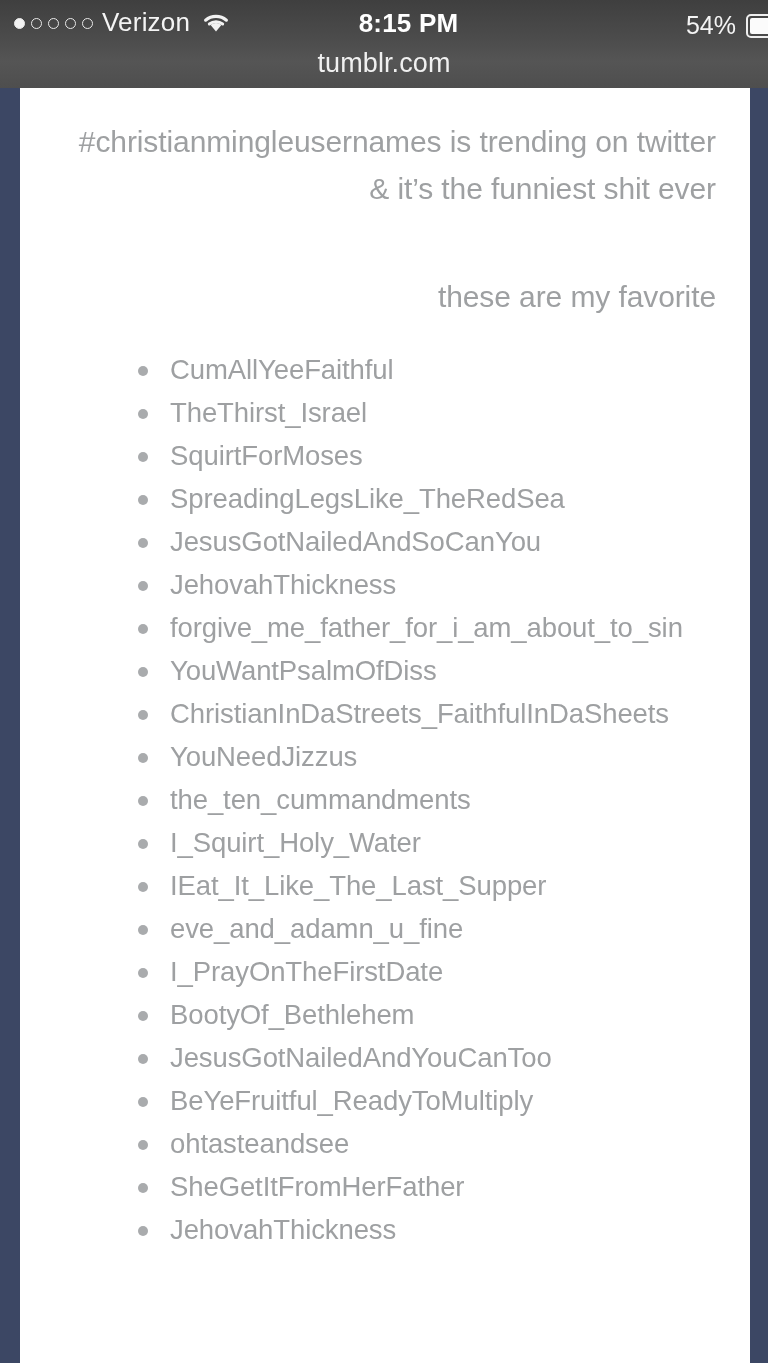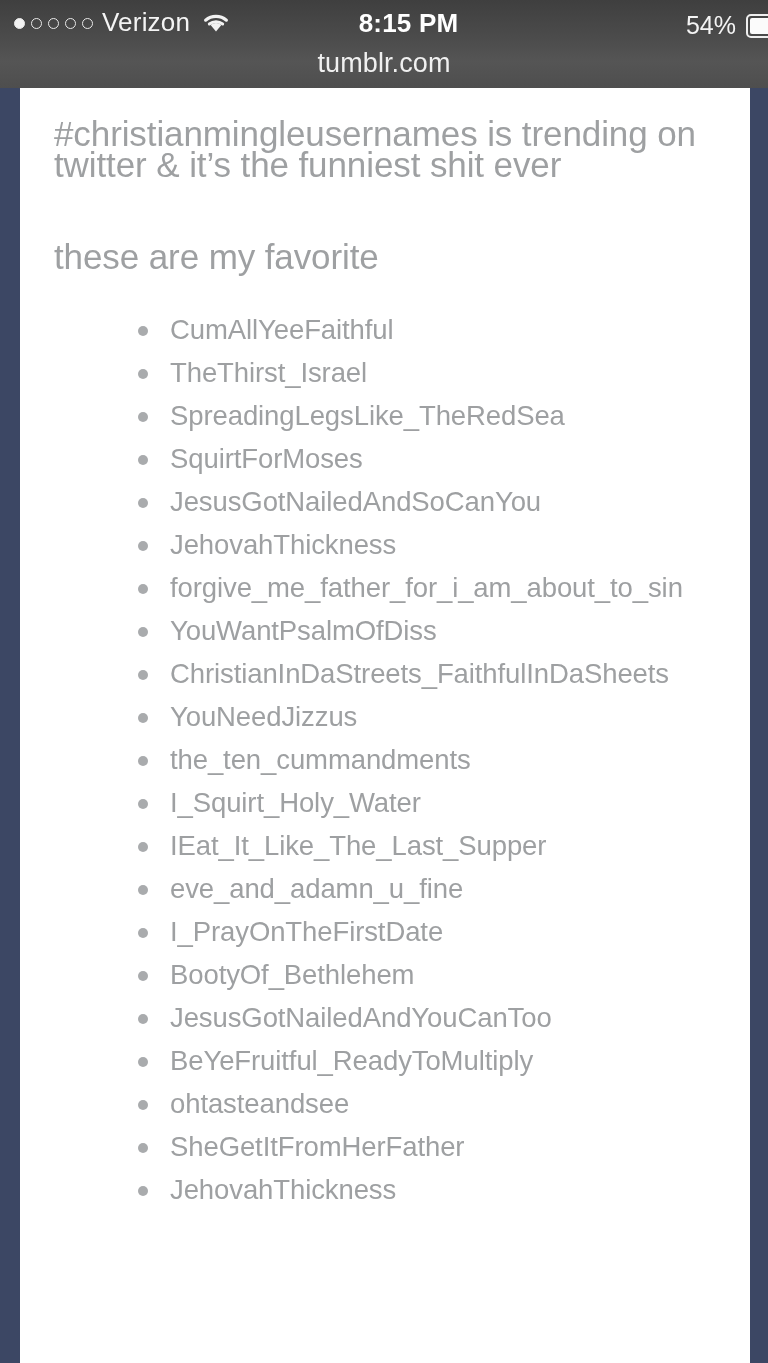--- a/index.html
+++ b/index.html
@@ -165,29 +165,30 @@
     width: 730px;
     min-height: 1275px;
     background: #ffffff;
     box-sizing: border-box;
     padding: 30px 34px 40px 34px;
   }
 
   .post-body p {
     margin: 0 0 0 0;
     color: #9ea0a2;
-    font-size: 35px;
-    line-height: 31px;
+    font-size: 30px;
+    line-height: 47px;
     letter-spacing: -0.1px;
+    text-align: right;
   }
   .para-gap { height: 61px; }
 
   ul.usernames {
     list-style: none;
-    margin: 36px 0 0 0;
+    margin: 28px 0 0 0;
     padding: 0;
   }
   ul.usernames li {
     position: relative;
     color: #9ea0a2;
     font-size: 27.5px;
     line-height: 43px;
     letter-spacing: -0.1px;
     padding-left: 116px;
     margin: 0;
@@ -262,25 +263,25 @@
           <li>
             <span class="bullet"></span>
             <span class="li-text">CumAllYeeFaithful</span>
           </li>
           <li>
             <span class="bullet"></span>
             <span class="li-text">TheThirst_Israel</span>
           </li>
           <li>
             <span class="bullet"></span>
+            <span class="li-text">SquirtForMoses</span>
+          </li>
+          <li>
+            <span class="bullet"></span>
             <span class="li-text">SpreadingLegsLike_TheRedSea</span>
-          </li>
-          <li>
-            <span class="bullet"></span>
-            <span class="li-text">SquirtForMoses</span>
           </li>
           <li>
             <span class="bullet"></span>
             <span class="li-text">JesusGotNailedAndSoCanYou</span>
           </li>
           <li>
             <span class="bullet"></span>
             <span class="li-text">JehovahThickness</span>
           </li>
           <li>

